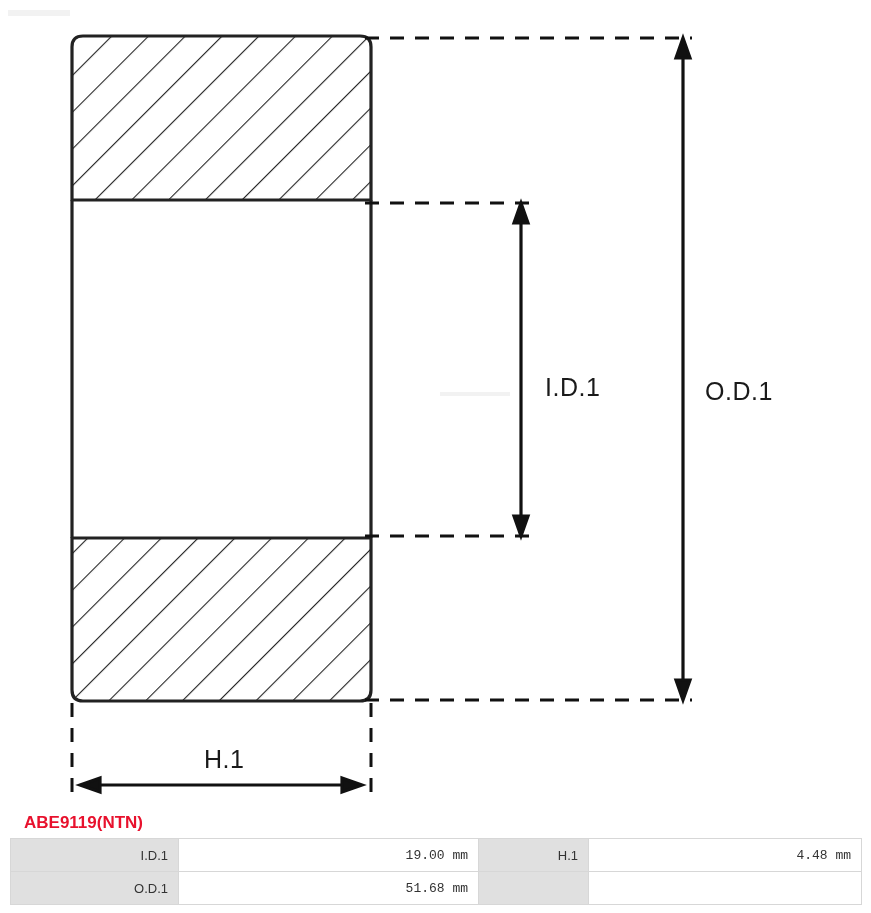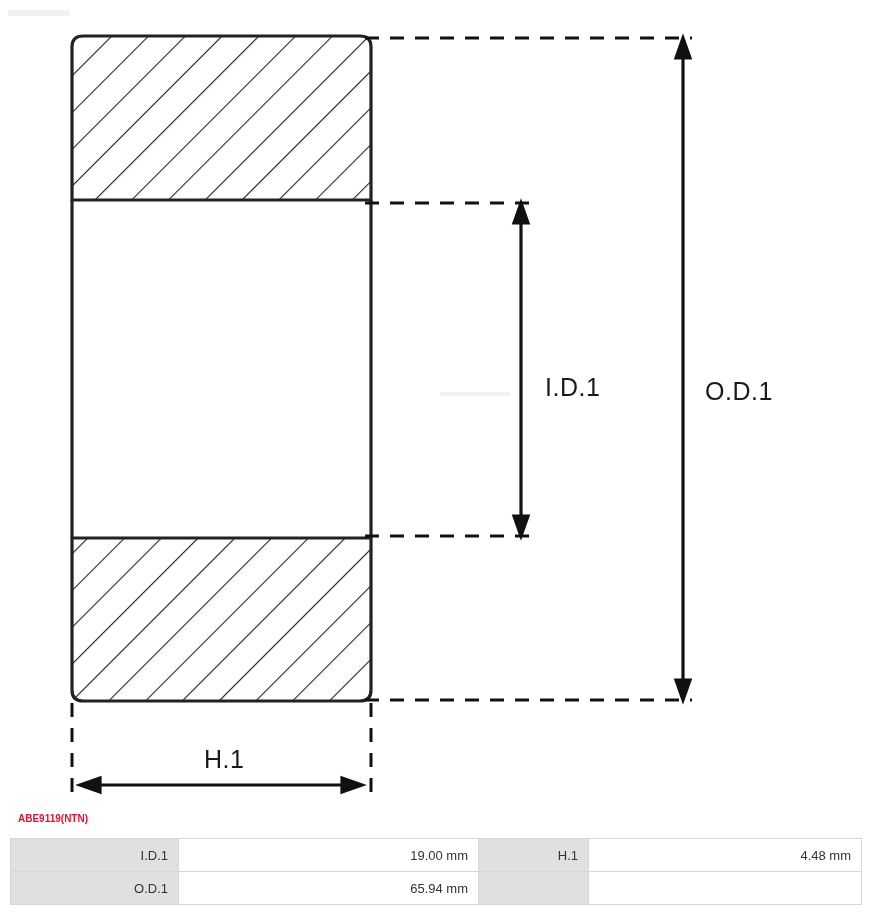--- a/index.html
+++ b/index.html
@@ -39,23 +39,23 @@
     letter-spacing: 0.5px;
     white-space: nowrap;
   }
   #label-id1 { left: 545px; top: 373px; }
   #label-od1 { left: 705px; top: 377px; }
   #label-h1  { left: 204px; top: 745px; }
 
   
   .part-number {
     position: absolute;
-    left: 18px;
+    left: 24px;
     top: 813px;
-    font-size: 10px;
+    font-size: 17px;
     font-weight: bold;
     color: #e8112d;
     font-family: "Liberation Sans", sans-serif;
   }
 
   
   .specs {
     position: absolute;
     left: 10px;
     top: 838px;
@@ -73,20 +73,21 @@
   }
   .specs td.key {
     background: #e0e0e0;
     text-align: right;
     color: #333333;
   }
   .specs td.val {
     background: #ffffff;
     text-align: right;
     color: #333333;
+    font-family: Liberation Mono, monospace;
   }
   .specs td.blank {
     background: #e0e0e0;
   }
   .specs td.blankval {
     background: #ffffff;
   }
   .col-k1 { width: 168px; }
   .col-v1 { width: 300px; }
   .col-k2 { width: 110px; }
@@ -179,20 +180,20 @@
     </colgroup>
     <tbody>
       <tr>
         <td class="key">I.D.1</td>
         <td class="val">19.00 mm</td>
         <td class="key">H.1</td>
         <td class="val">4.48 mm</td>
       </tr>
       <tr>
         <td class="key">O.D.1</td>
-        <td class="val">65.94 mm</td>
+        <td class="val">51.68 mm</td>
         <td class="blank"></td>
         <td class="blankval"></td>
       </tr>
     </tbody>
   </table>
 
 </div>
 
 </body></html>

